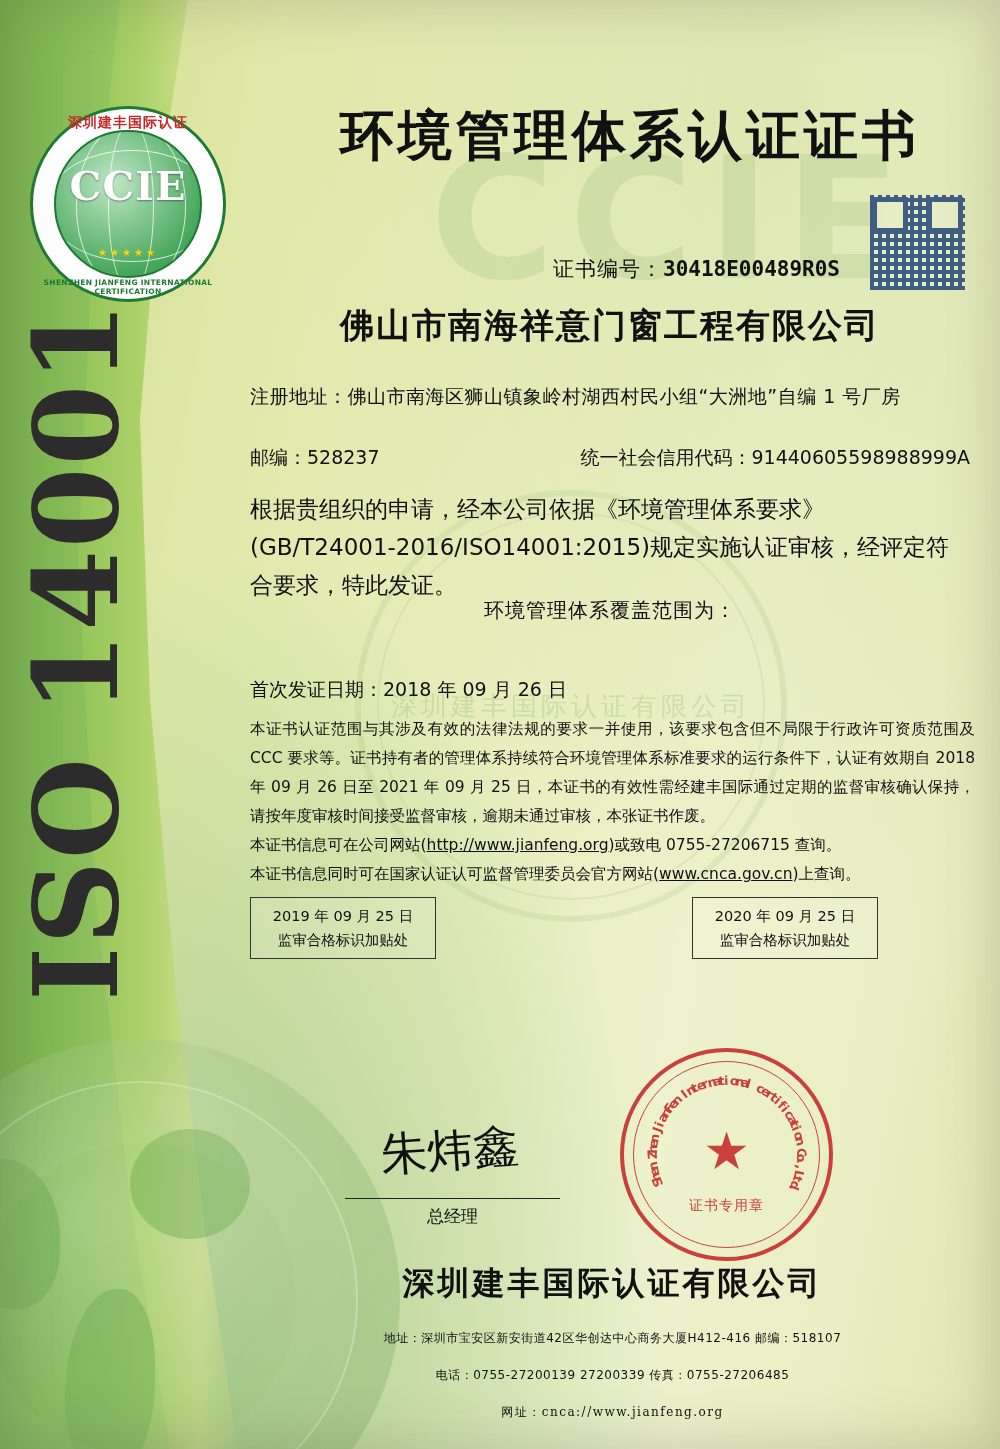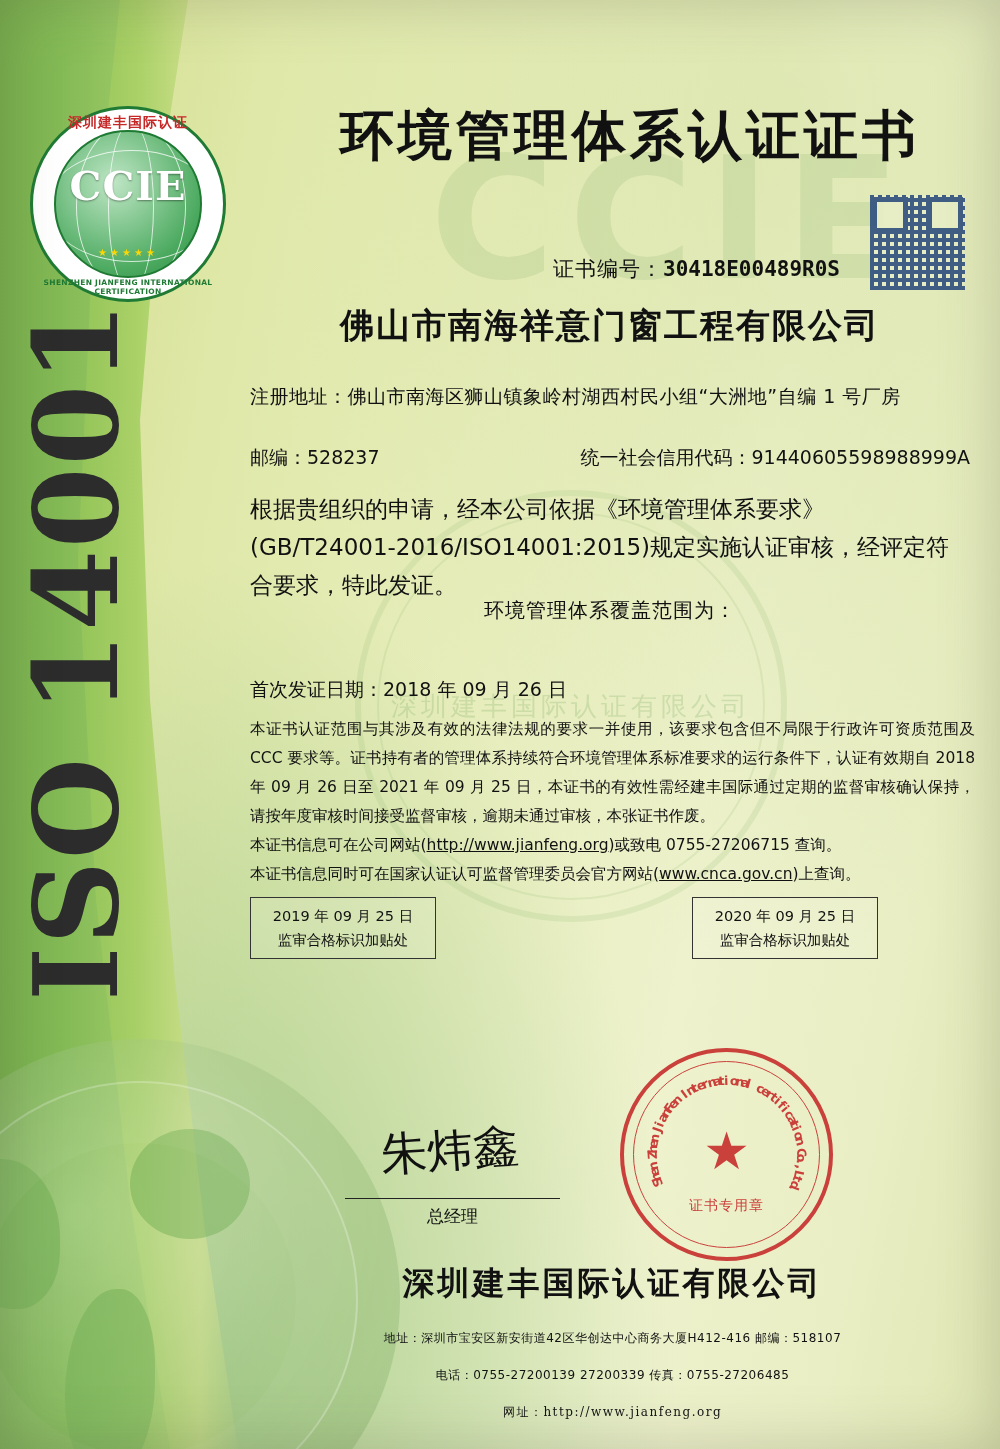--- a/index.html
+++ b/index.html
@@ -335,16 +335,16 @@
         <span style="transform: translate(76.7264px, 28.9319px) rotate(110.66deg);">d</span>
         <span style="transform: translate(74.3172px, 34.6547px) rotate(115deg);">.</span>
       </div>
     <div class="star">★</div>
     <div class="sealtxt">证书专用章</div>
   </div>
 
   <div class="footer-name">深圳建丰国际认证有限公司</div>
   <div class="footer-line f1">地址：深圳市宝安区新安街道42区华创达中心商务大厦H412-416    邮编：518107</div>
   <div class="footer-line f2">电话：0755-27200139    27200339        传真：0755-27206485</div>
-  <div class="footer-line f3">网址：http://www.jianfeng.org</div>
+  <div class="footer-line f3">网址：cnca://www.jianfeng.org</div>
 
   <div class="edge"></div>
 </div>
 
 </body></html>

